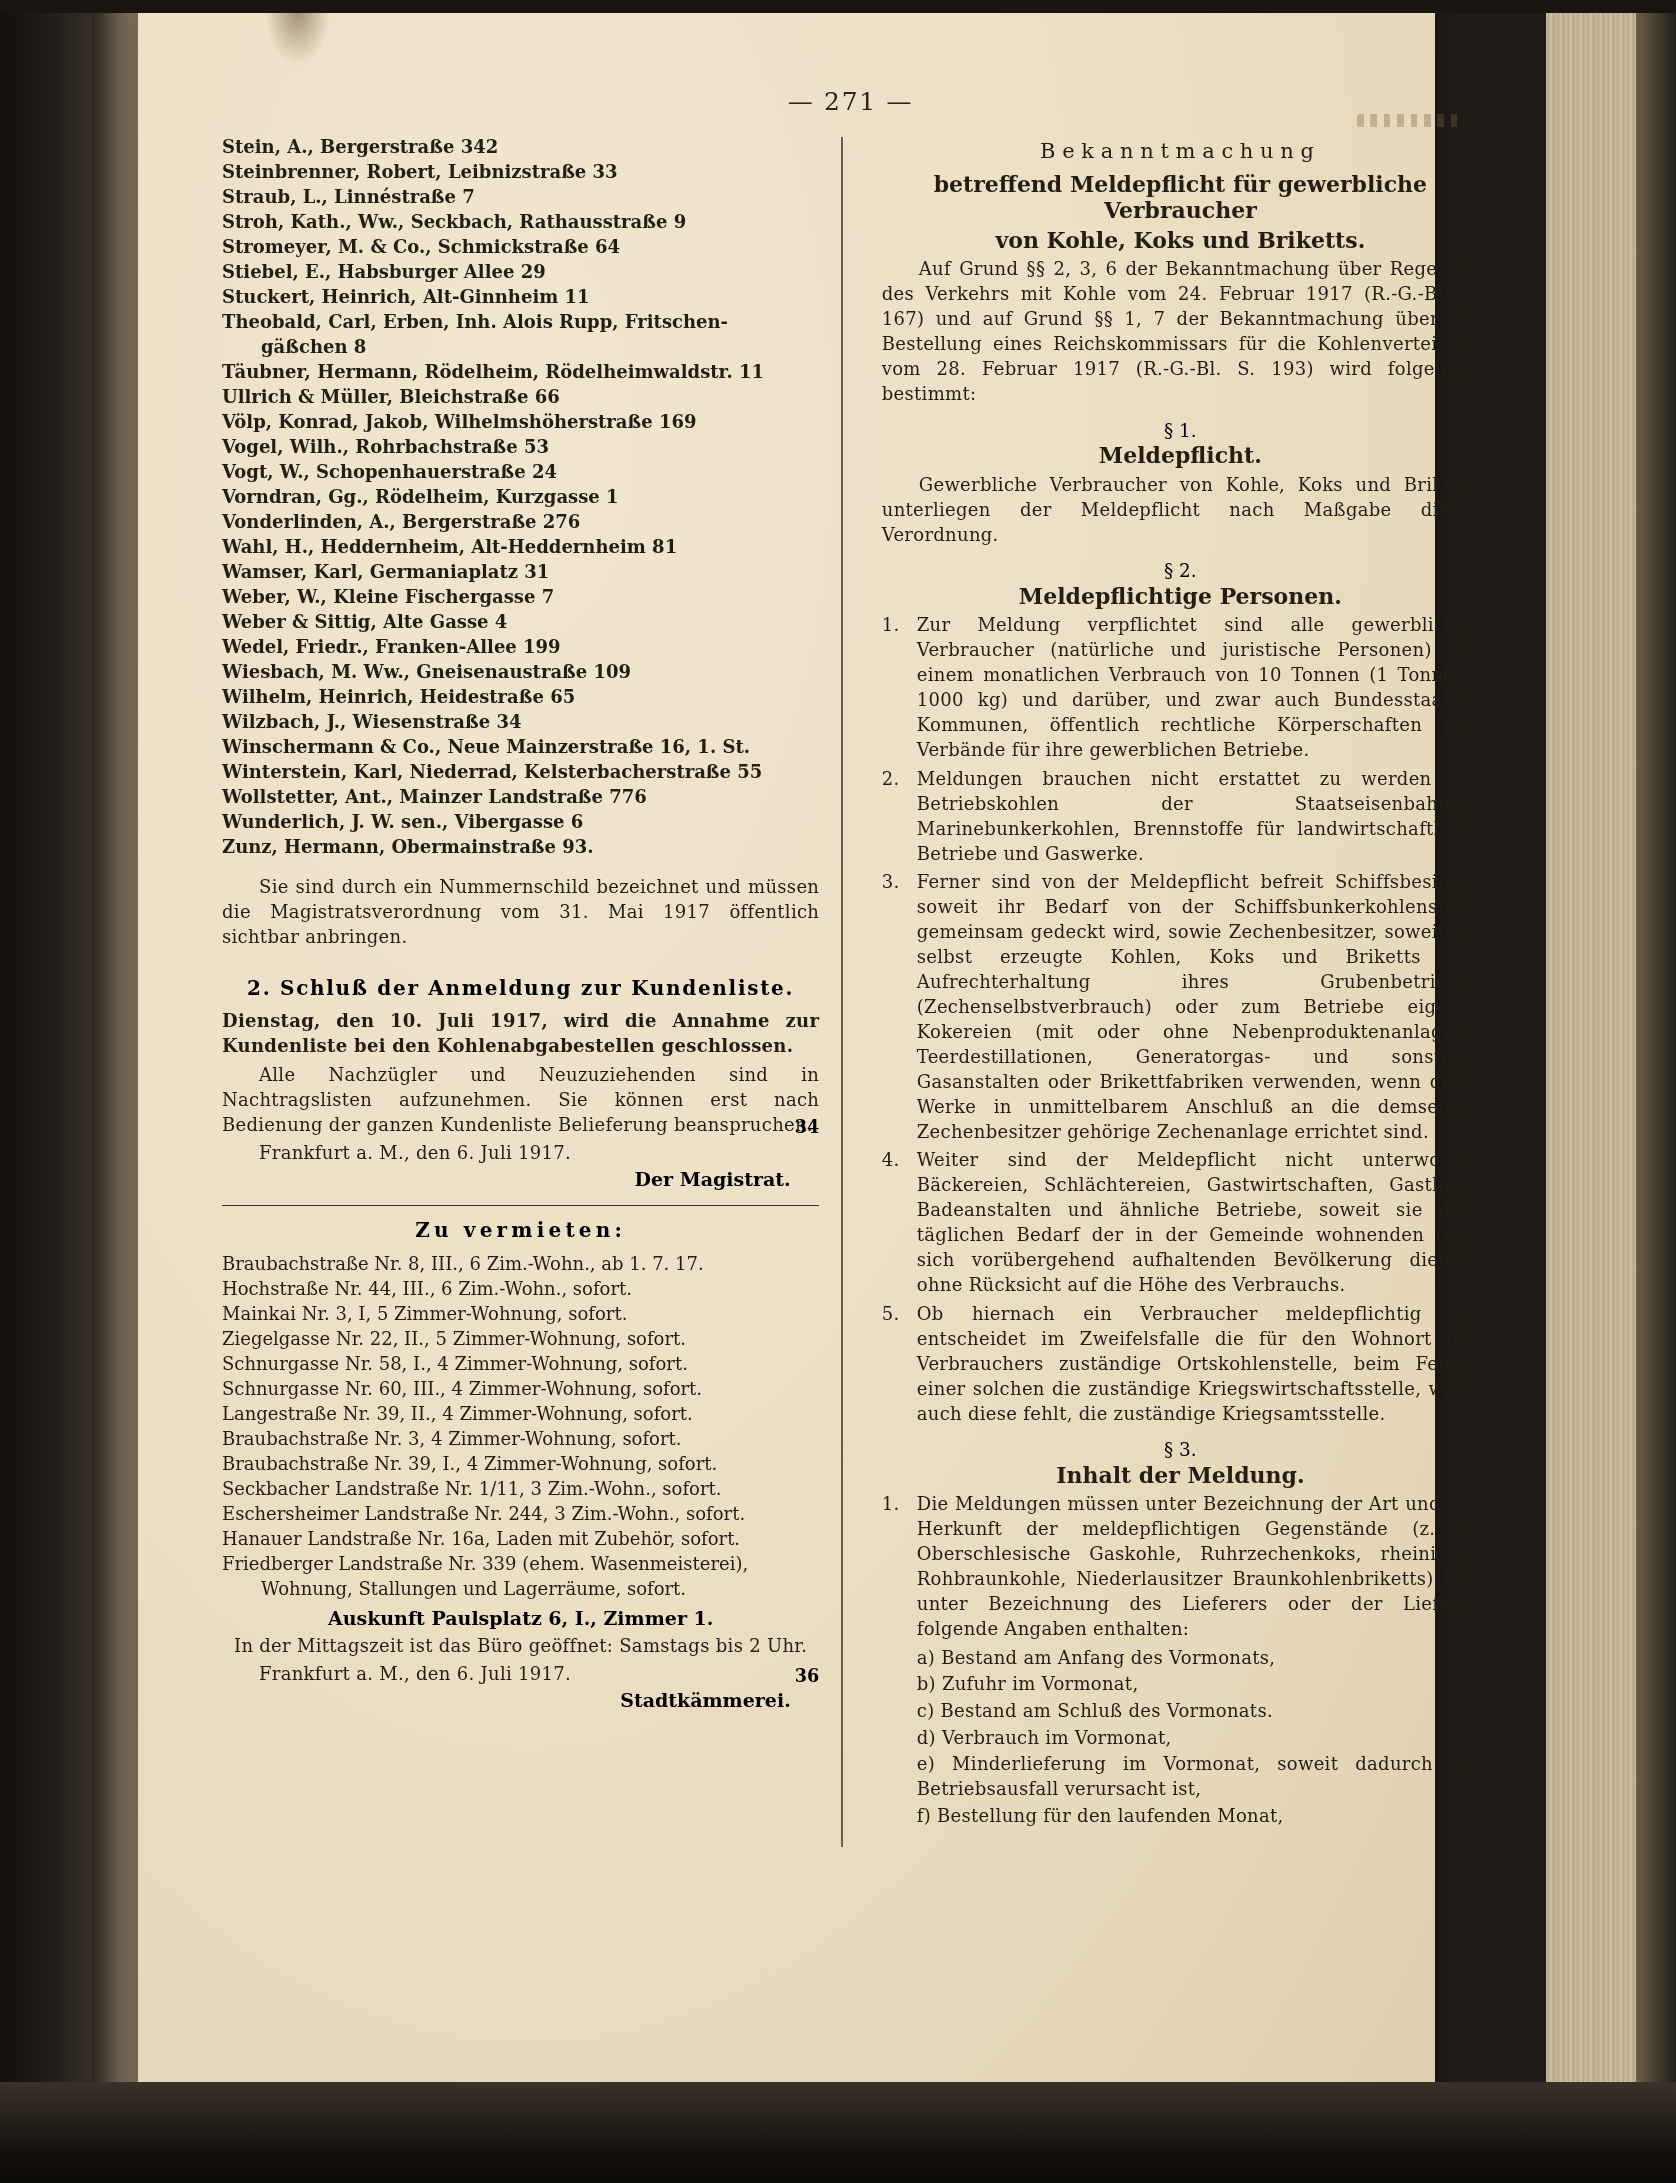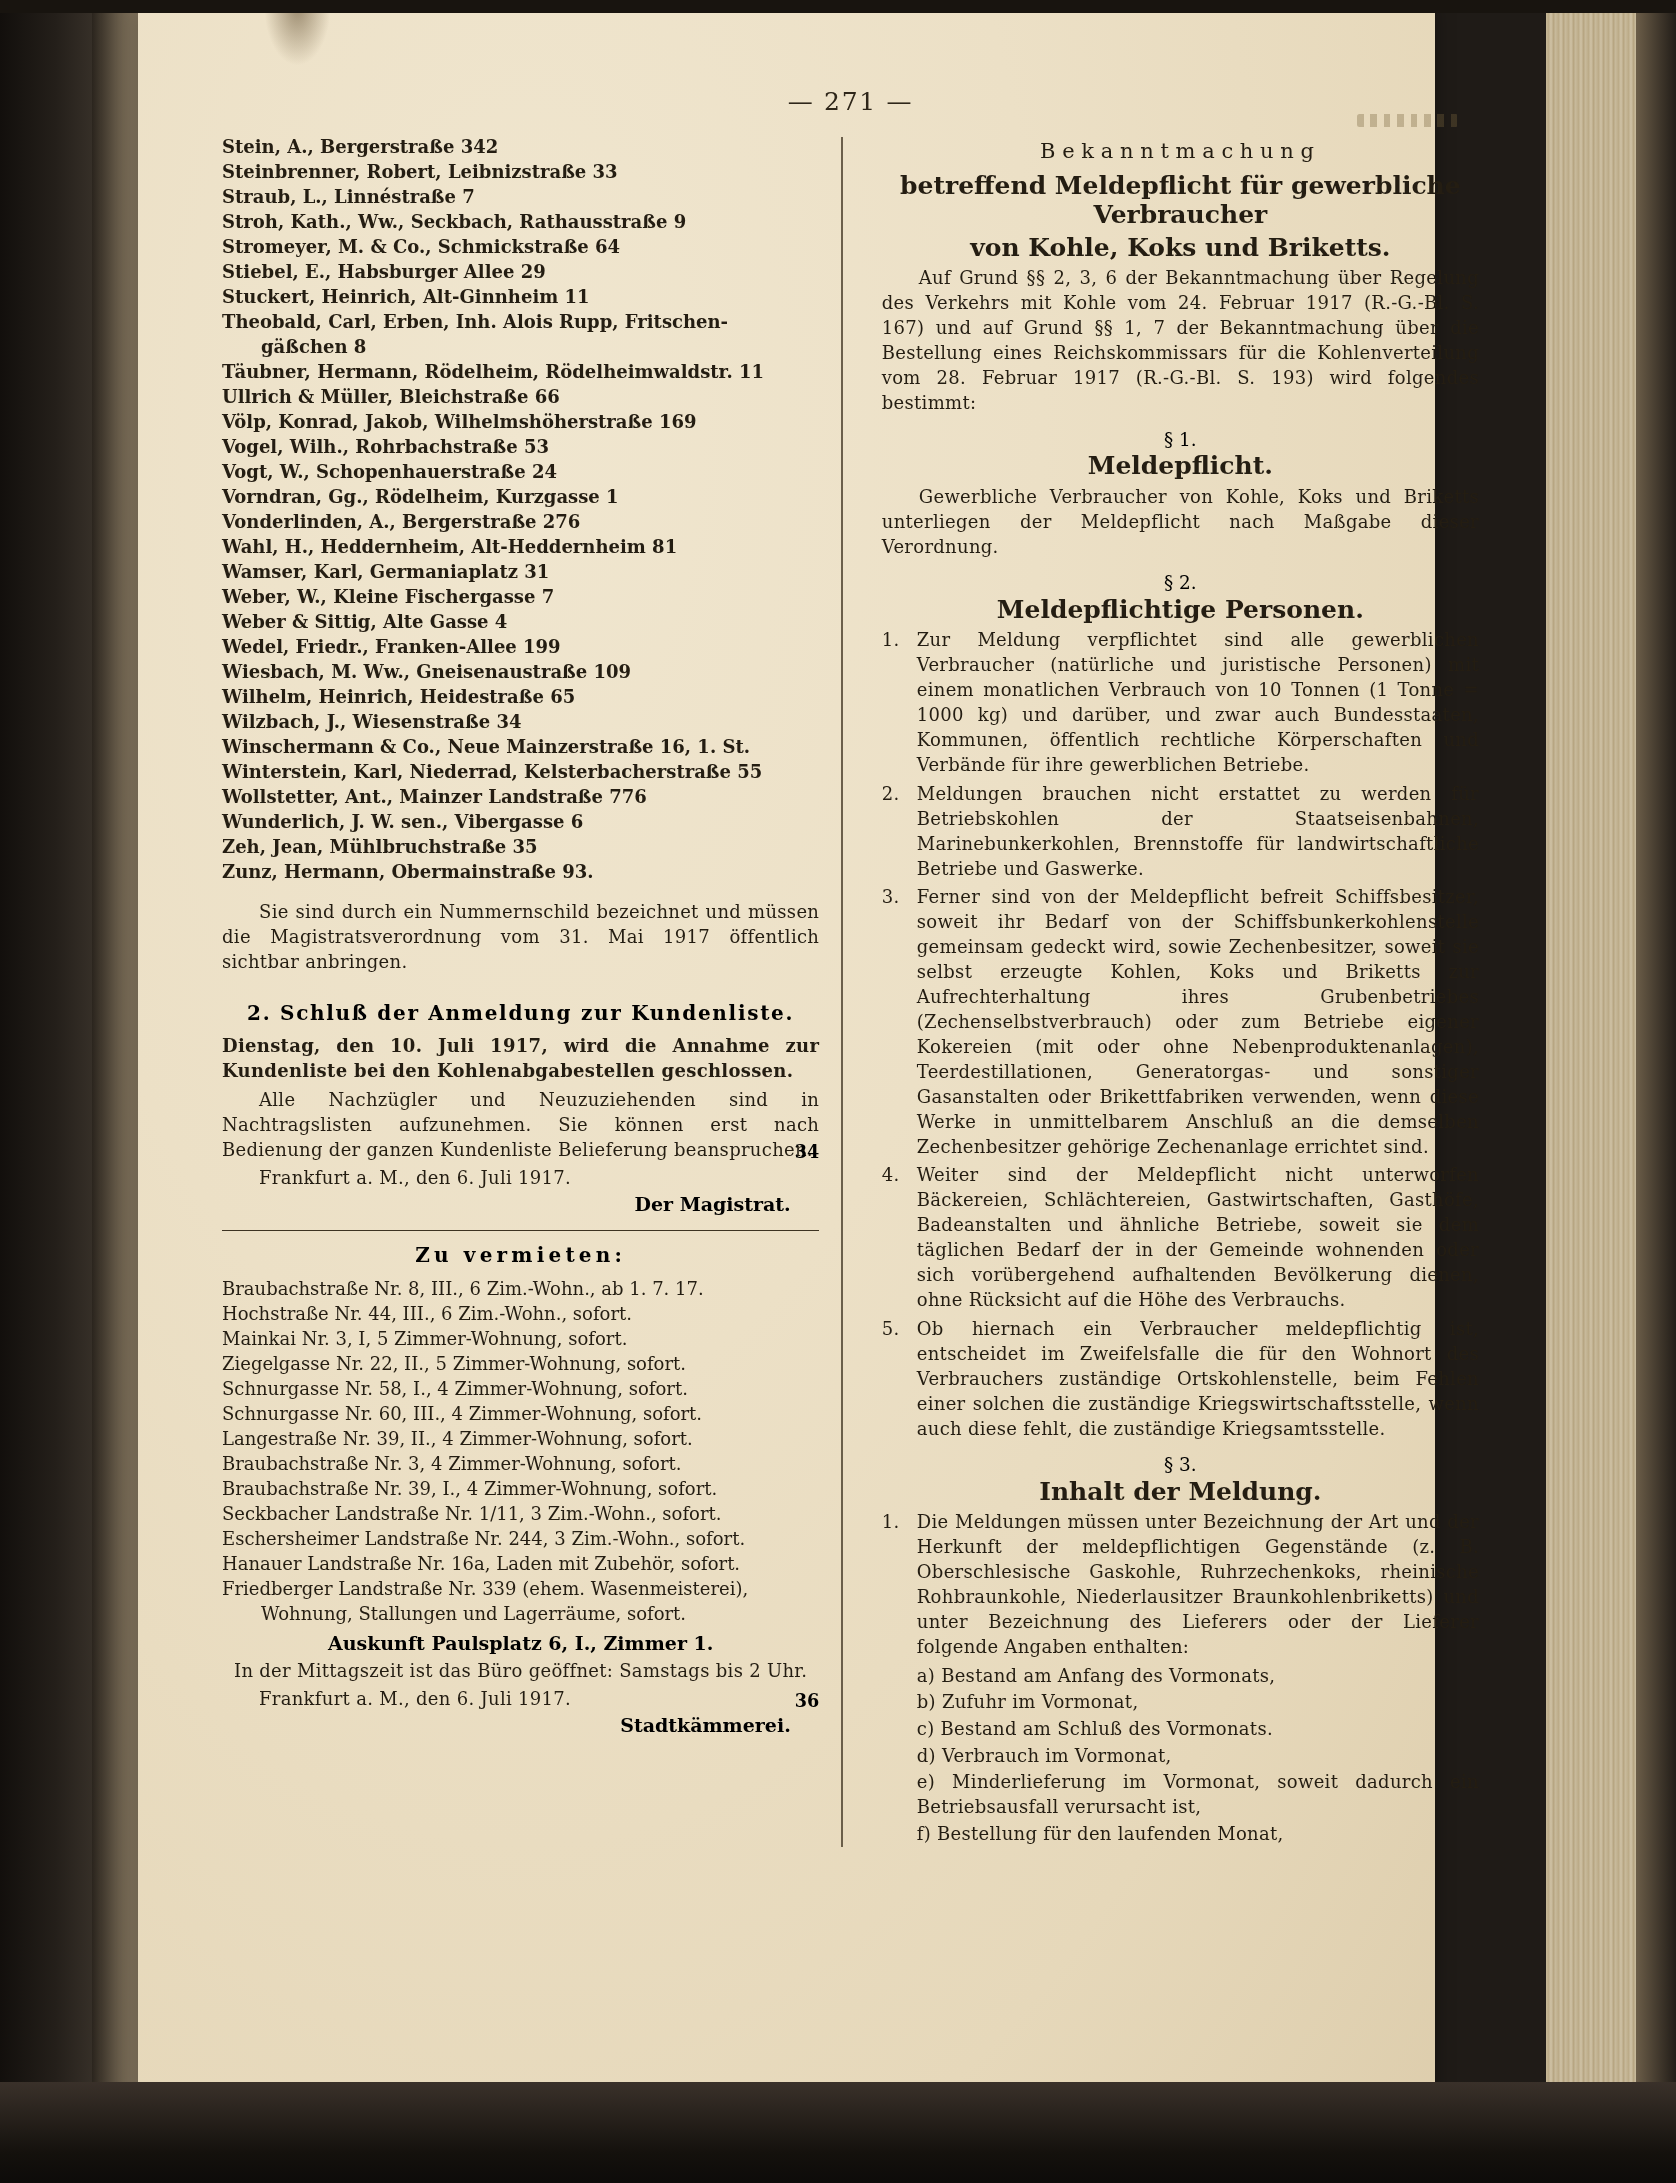--- a/index.html
+++ b/index.html
@@ -122,21 +122,21 @@
     text-align: center;
     font-weight: bold;
     font-size: 20px;
     letter-spacing: 2.5px;
     margin: 5px 0 5px;
   }
   .hdr.sp { letter-spacing: 6.7px; font-weight: normal; font-size: 21px;}
   .sub {
     text-align: center;
     font-weight: bold;
-    font-size: 25px;
+    font-size: 22px;
     margin: 8.4px 0 3.4px;
   }
   .para {
     font-size: 18px;
     line-height: 25px;
     text-align: justify;
     margin: 3.4px 0 3.4px;
     text-indent: 37px;
     letter-spacing: 0.3px;
   }
@@ -221,21 +221,20 @@
             <div class="l b">Weber, W., Kleine Fischergasse 7</div>
             <div class="l b">Weber &amp; Sittig, Alte Gasse 4</div>
             <div class="l b">Wedel, Friedr., Franken-Allee 199</div>
             <div class="l b">Wiesbach, M. Ww., Gneisenaustraße 109</div>
             <div class="l b">Wilhelm, Heinrich, Heidestraße 65</div>
             <div class="l b">Wilzbach, J., Wiesenstraße 34</div>
             <div class="l b">Winschermann &amp; Co., Neue Mainzerstraße 16, 1. St.</div>
             <div class="l b">Winterstein, Karl, Niederrad, Kelsterbacherstraße 55</div>
             <div class="l b">Wollstetter, Ant., Mainzer Landstraße 776</div>
             <div class="l b">Wunderlich, J. W. sen., Vibergasse 6</div>
-            <div class="l b">Zeh, Jean, Mühlbruchstraße 35</div>
             <div class="l b">Zunz, Hermann, Obermainstraße 93.</div>
           </div>
 
           <div class="gap-s"></div>
           <p class="para">Sie sind durch ein Nummernschild bezeichnet und müssen die Magistratsverordnung vom 31. Mai 1917 öffentlich sichtbar anbringen.</p>
 
           <div class="gap-s"></div>
           <div class="blocktitle">2. Schluß der Anmeldung zur Kundenliste.</div>
           <p class="para noind b">Dienstag, den 10. Juli 1917, wird die Annahme zur Kundenliste bei den Kohlenabgabestellen geschlossen.</p>
 

